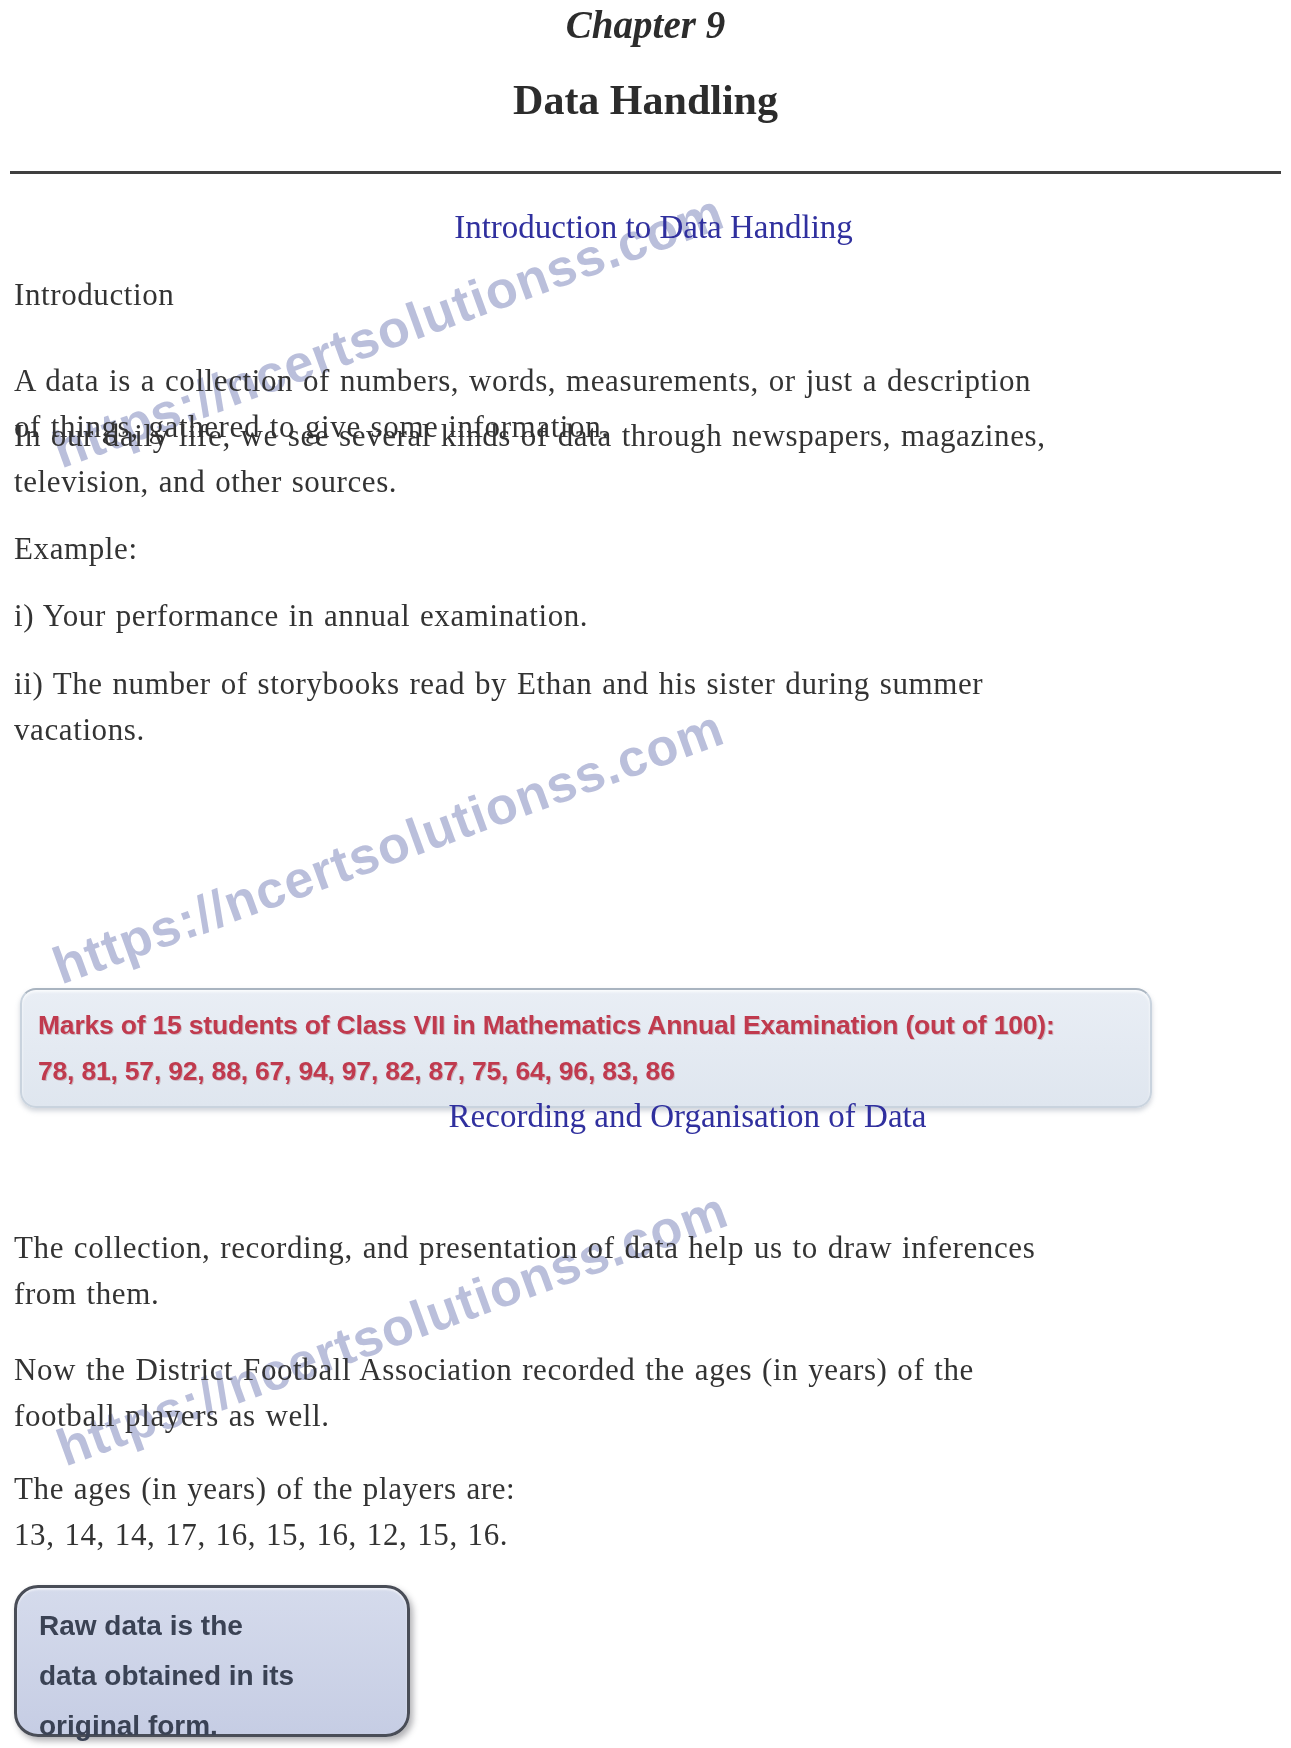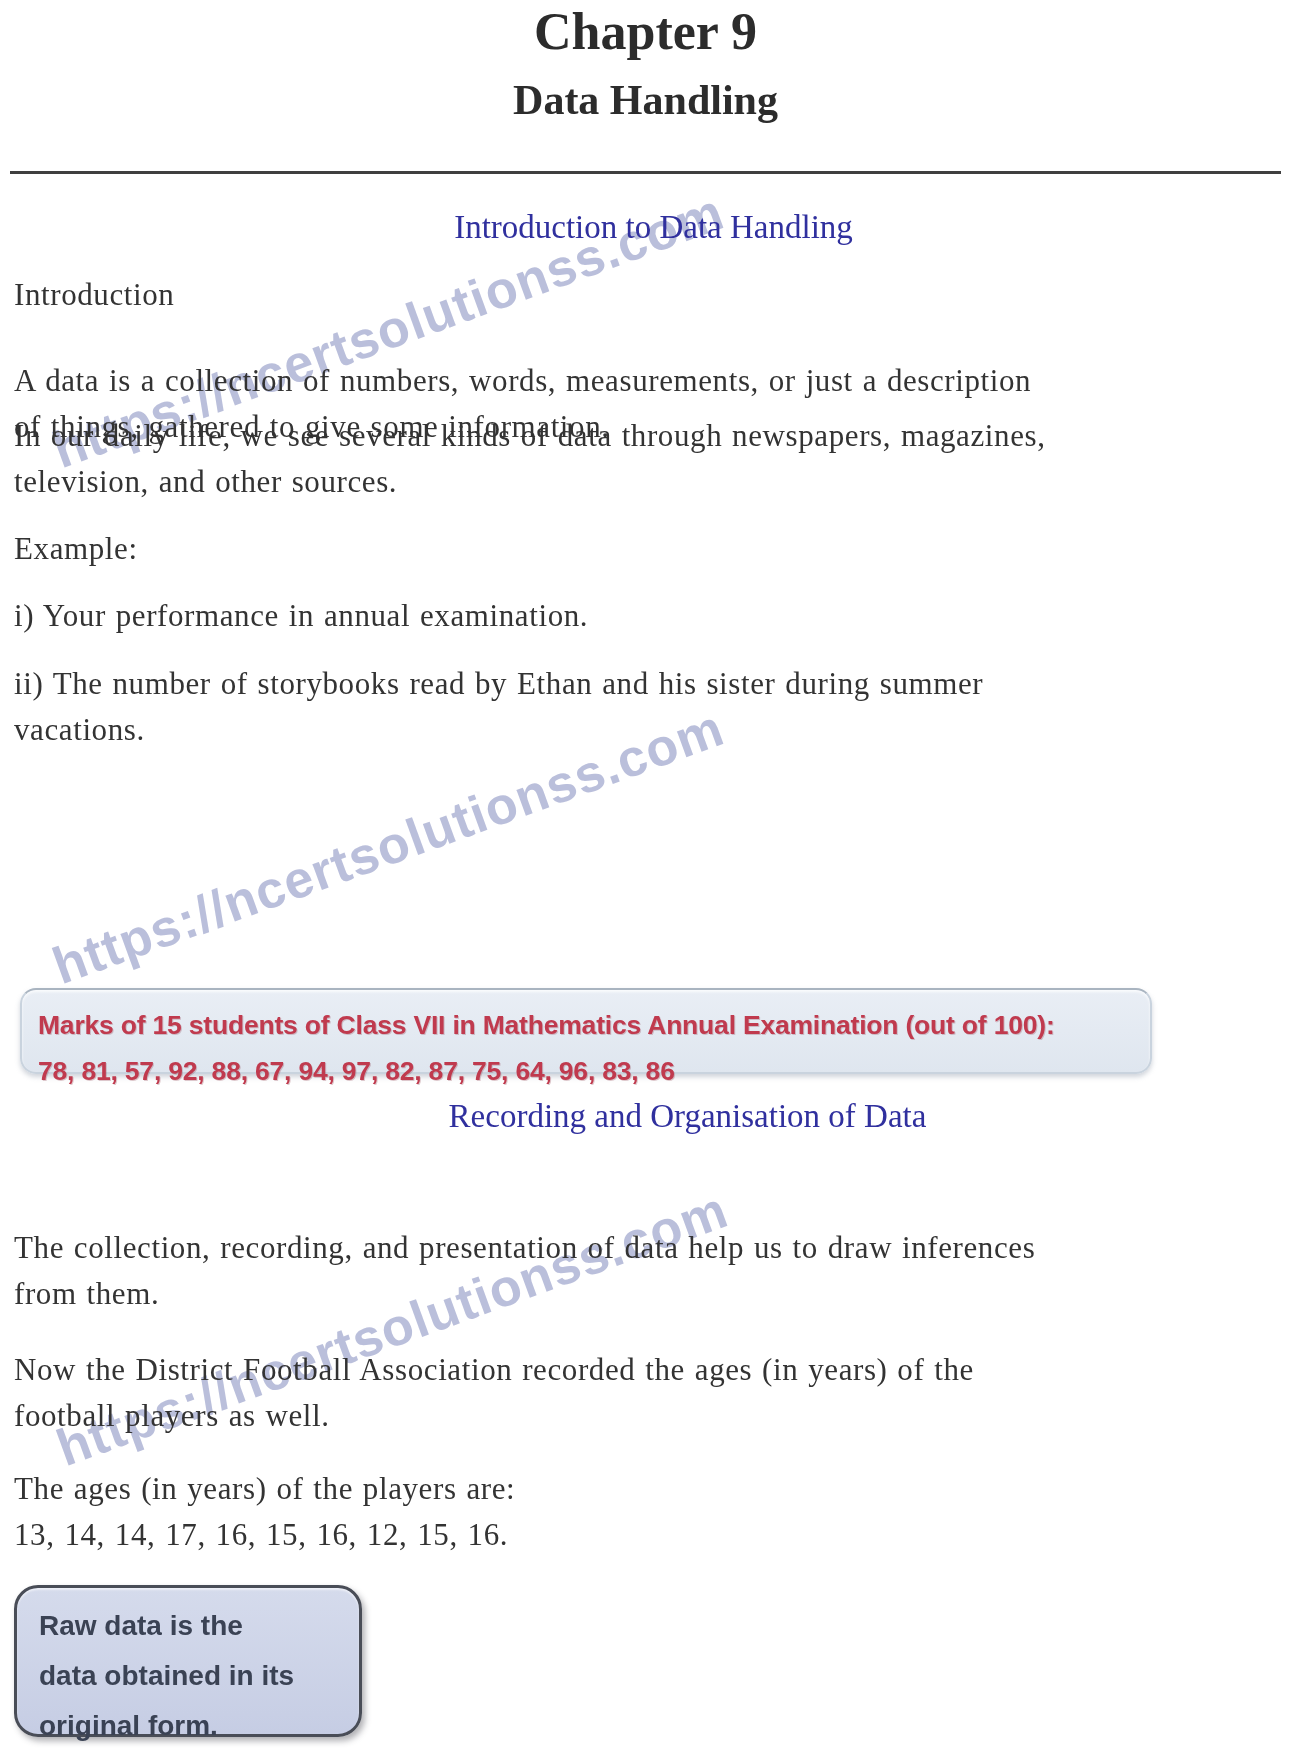--- a/index.html
+++ b/index.html
@@ -24,21 +24,21 @@
     transform:rotate(-20deg);
     transform-origin:0 100%;
     white-space:nowrap;
     pointer-events:none;
   }
   
   .content{position:absolute;inset:0;z-index:1;}
   .chapter-title{
     position:absolute;top:2px;left:0;width:100%;
     text-align:center;
-    font-size:52px;font-weight:bold;color:#2c2c2c;
+    font-size:39px;font-weight:bold;color:#2c2c2c;font-style:italic;
   }
   .chapter-subtitle{
     position:absolute;top:76px;left:0;width:100%;
     text-align:center;
     font-size:42px;font-weight:bold;color:#2c2c2c;
   }
   .rule{
     position:absolute;top:171px;left:10px;right:10px;height:3px;
     background:#3f3f3f;
   }
@@ -64,42 +64,42 @@
   .p-example{top:526px;}
   .p-ex1{top:593px;}
   .p-ex2{top:661px;}
   .p-ex3{top:773px;}
   .p-3{top:1225px;}
   .p-4{top:1347px;}
   .p-5{top:1466px;}
   
   .marks-box{
     position:absolute;left:20px;top:988px;
-    width:1132px;height:86px;
+    width:1132px;height:120px;
     box-sizing:border-box;
     background:linear-gradient(#e9eef5,#dfe6ef);
     border:2px solid #c9d3de;
     border-top-color:#a9b4c0;
     border-radius:16px;
     box-shadow:0 3px 5px rgba(150,160,175,0.45), inset 0 2px 3px rgba(255,255,255,0.8);
   }
   .marks-text{
     position:absolute;left:16px;top:12px;right:10px;
     font-family:"Liberation Sans", sans-serif;
     font-weight:bold;
     font-size:26.5px;line-height:46px;
     letter-spacing:-0.2px;
     color:#c03a4e;
     text-shadow:1px 1px 0 rgba(130,45,60,0.25);
     white-space:pre-line;
   }
   
   .raw-box{
     position:absolute;left:14px;top:1585px;
-    width:348px;height:152px;
+    width:396px;height:152px;
     box-sizing:border-box;
     background:linear-gradient(#d5dbec,#c6cde4);
     border:3px solid #494d57;
     border-radius:24px;
     box-shadow:3px 4px 6px rgba(60,60,70,0.4), inset 0 2px 2px rgba(255,255,255,0.55);
   }
   .raw-text{
     position:absolute;left:22px;top:13px;
     font-family:"Liberation Sans", sans-serif;
     font-weight:bold;

